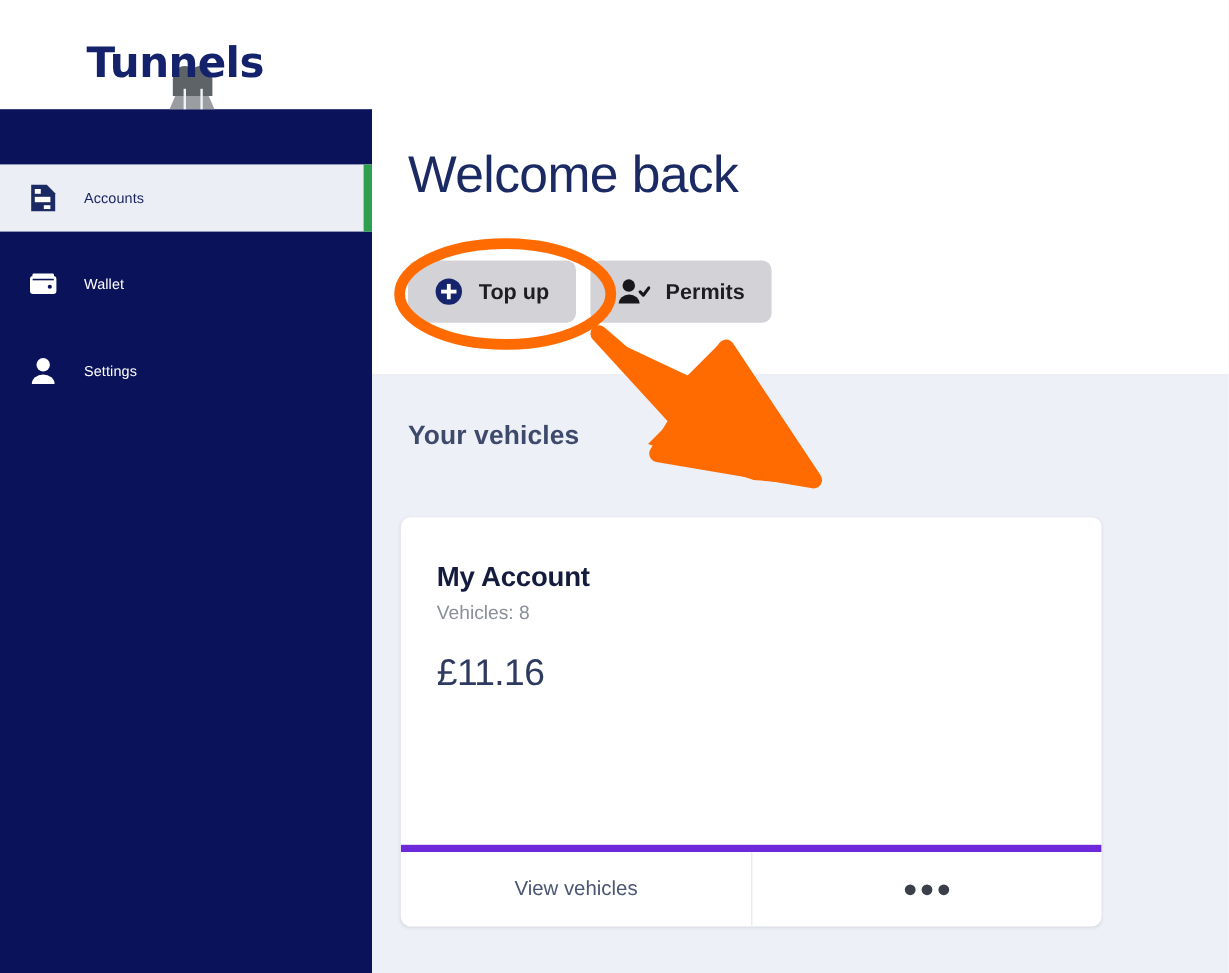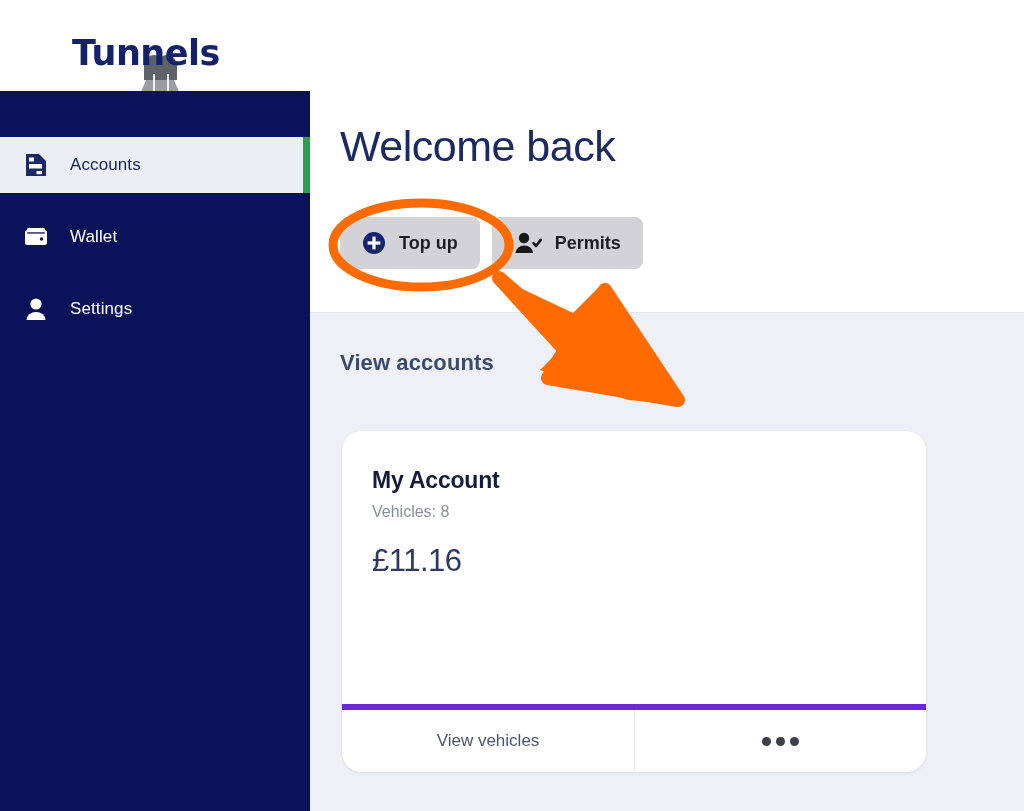--- a/index.html
+++ b/index.html
@@ -62,21 +62,21 @@
   }
 
   .nav { padding-top: 46px; }
   .nav-item {
     position: relative;
     display: flex;
     align-items: center;
     height: 56px;
     padding-left: 22px;
     color: #ffffff;
-    font-size: 17px;
+    font-size: 12px;
   }
   .nav-item .nav-icon {
     width: 28px; height: 28px;
     display: flex; align-items: center; justify-content: center;
     margin-right: 20px;
     flex: 0 0 28px;
   }
   .nav-item .nav-label { letter-spacing: 0.1px; }
   .nav-item.active {
     background: #eceef6;
@@ -143,25 +143,25 @@
     position: absolute;
     left: 30px; top: 350px;
     font-size: 22px;
     color: #3d4a6b;
     letter-spacing: 0.1px;
   }
 
   
   .account-card {
     position: absolute;
-    left: 32px; top: 431px;
+    left: 24px; top: 431px;
     width: 584px;
     height: 341px;
     background: #ffffff;
-    border-radius: 20px;
+    border-radius: 8px;
     box-shadow: 0 1px 3px rgba(20,30,70,0.10);
     overflow: hidden;
   }
   .card-body { padding: 36px 0 0 30px; }
   .card-title {
     font-size: 23px;
     font-weight: bold;
     color: #141b3c;
     letter-spacing: -0.2px;
   }
@@ -299,21 +299,21 @@
               <path d="M1.5 22 a8.8 7.6 0 0 1 17.6 0 Z" fill="#17171c"></path>
               <path d="M19.5 12.2 l2.6 2.8 l4.6 -6.1" stroke="#17171c" stroke-width="2.6" fill="none" stroke-linecap="round" stroke-linejoin="round"></path>
             </svg>
           </span>
           <span>Permits</span>
         </button>
 
       </div>
     </div>
 
-    <h2 class="section-title">View accounts</h2>
+    <h2 class="section-title">Your vehicles</h2>
 
     <article class="account-card">
       <div class="card-body">
         <div class="card-title">My Account</div>
         <div class="card-sub">Vehicles: 8</div>
         <div class="card-balance">£11.16</div>
       </div>
       <div class="card-footer">
         <div class="card-footer-cell">
           <span>View vehicles</span>

